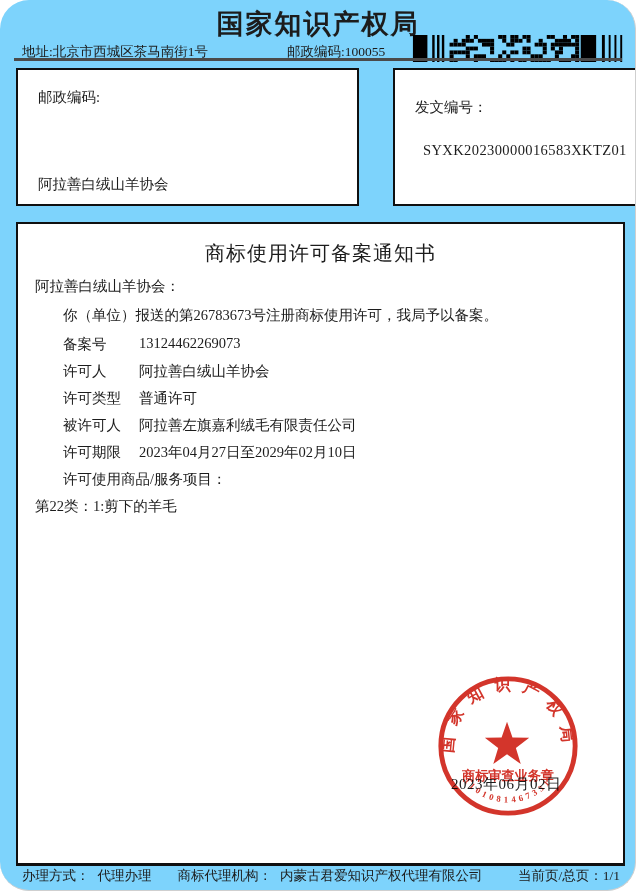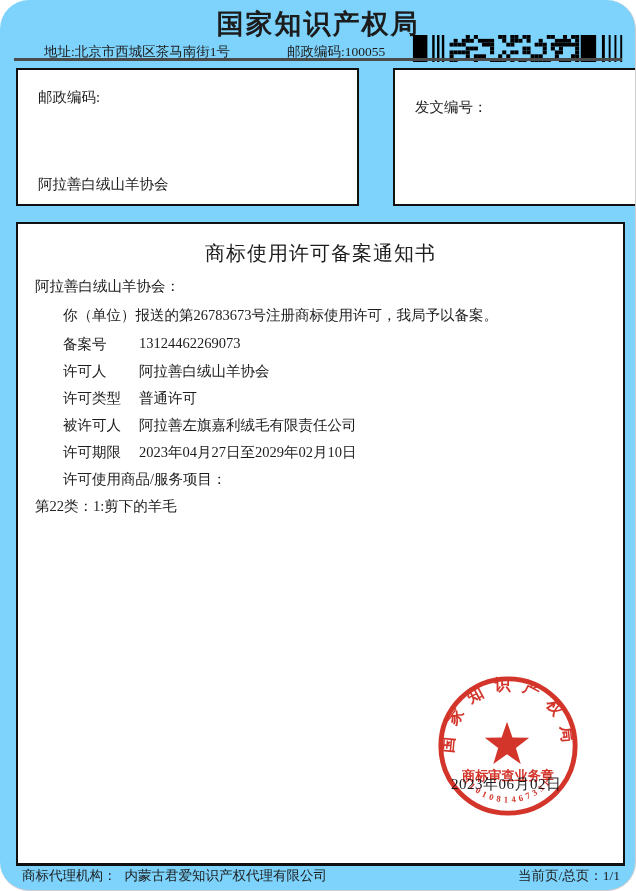--- a/index.html
+++ b/index.html
@@ -4,21 +4,21 @@
 <style>
   html,body{margin:0;padding:0;background:#fff;}
   .page{
     position:relative;width:636px;height:891px;background:#7dd3fc;overflow:hidden;
     font-family:"Liberation Serif","DejaVu Serif",serif;color:#1c1c1c;
     border-right:1px solid #cfcfcf;border-bottom:1px solid #cfcfcf;box-sizing:border-box;border-radius:29px;
   }
   .abs{position:absolute;}
   
   .agency-title{top:6px;left:0;width:636px;text-align:center;font-size:27px;font-weight:bold;letter-spacing:2px;}
-  .addr{top:43px;left:22px;font-size:13.5px;margin-left:22px;}
+  .addr{top:43px;left:22px;font-size:13.5px;}
   .postcode{top:43px;left:287px;font-size:13.5px;}
   .barcode{top:35px;left:408px;width:222px;height:27px;}
   .head-rule{top:58px;left:14px;width:608px;height:3px;background:#4a4a4a;}
   
   .box{border:2px solid #101010;box-sizing:border-box;background:#fff;}
   .recipient-box{top:68px;left:16px;width:343px;height:138px;}
   .docnum-box{top:68px;left:369px;width:256px;height:138px;margin-left:24px;}
   .recipient-box .ln{position:absolute;left:20px;font-size:14.5px;}
   .rb-1{top:18px;} .rb-2{top:60px;} .rb-3{top:105px;}
   .docnum-label{position:absolute;left:20px;top:28px;font-size:14.5px;}
@@ -173,20 +173,21 @@
   </svg>
   <div class="abs head-rule"></div>
 
   <div class="abs box recipient-box">
     <div class="ln rb-1">邮政编码:</div>
     <div class="ln rb-3">阿拉善白绒山羊协会</div>
   </div>
 
   <div class="abs box docnum-box">
     <div class="docnum-label">发文编号：</div>
+    <div class="docnum-value">SYXK20230000016583XKTZ01</div>
   </div>
 
   <div class="abs box notice-box">
     <div class="notice-title">商标使用许可备案通知书</div>
     <div class="addressee">阿拉善白绒山羊协会：</div>
     <div class="body-par">你（单位）报送的第26783673号注册商标使用许可，我局予以备案。</div>
 
     <div class="frow f0">
       <span class="lbl">备案号</span>
       <span class="val">13124462269073</span>
@@ -225,20 +226,23 @@
       </text>
       <text x="75" y="110" text-anchor="middle" font-size="13.5" font-weight="bold" fill="#cf2318" font-family="Liberation Serif, DejaVu Serif, serif">商标审查业务章</text>
       <text font-size="9" font-weight="bold" fill="#cf2318" letter-spacing="3.5" font-family="Liberation Serif, DejaVu Serif, serif">
         <textPath href="#seal-bottom-arc" startOffset="50%" text-anchor="middle">1101081467331</textPath>
       </text>
     </svg>
   </div>
 
   <div class="abs footer">
     <span class="pair">
+      <span>办理方式：</span><span class="v">代理办理</span>
+    </span>
+    <span class="pair">
       <span>商标代理机构：</span><span class="v">内蒙古君爱知识产权代理有限公司</span>
     </span>
     <span class="spacer"></span>
     <span class="pages">
       <span>当前页/总页：</span><span>1/1</span>
     </span>
   </div>
 
 </div>
 

